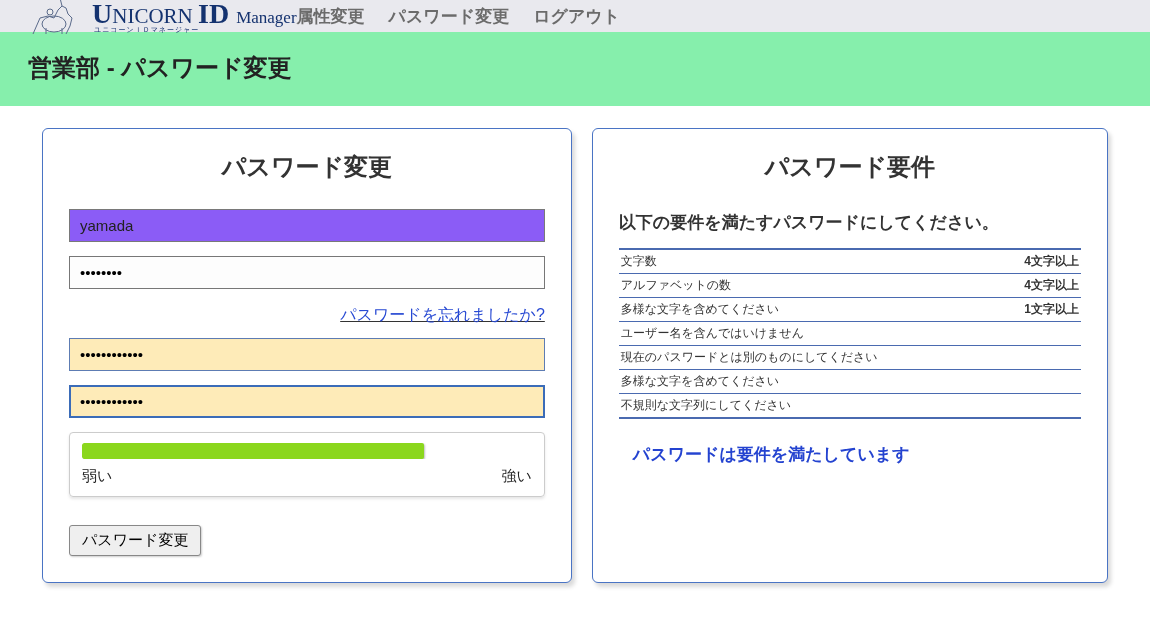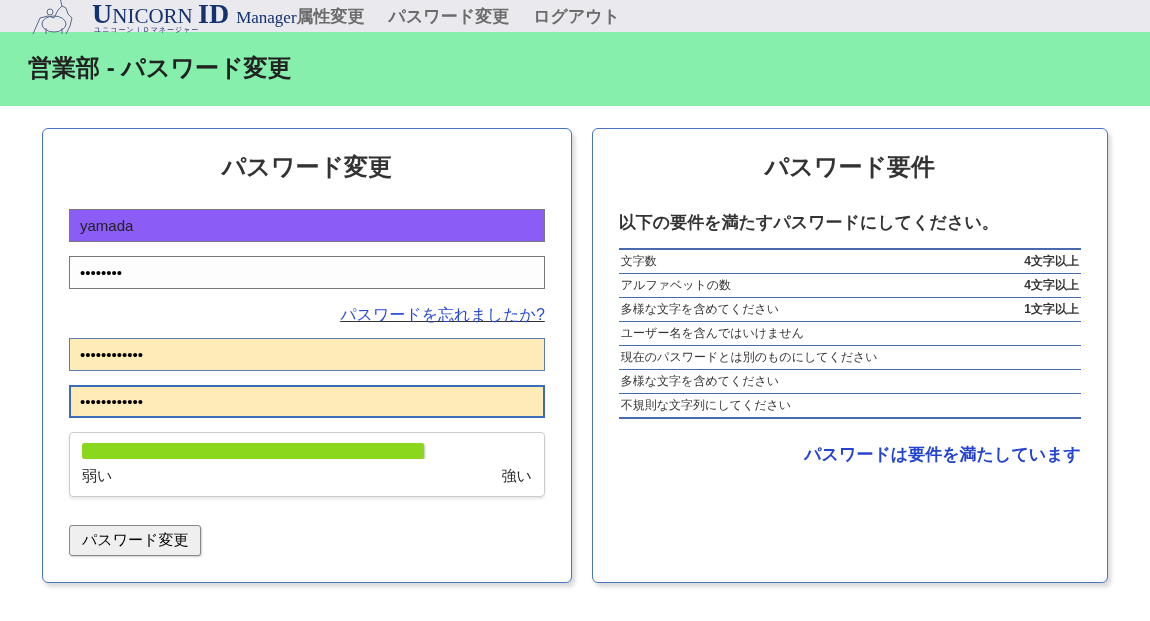--- a/index.html
+++ b/index.html
@@ -170,21 +170,20 @@
       font-size: 12px;
     }
     .req-row:last-child { border-bottom: none; }
     .req-val { font-weight: 700; }
     .req-status {
       color: #2443d0;
       font-size: 17px;
       font-weight: 700;
       margin-top: 24px;
       padding-left: 14px;
-      text-align: right;
     }
   </style>
 </head>
 <body>
 
 <div class="header-bar">
   <div class="logo">
     <svg width="60" height="40" viewBox="0 0 60 40">
       <g stroke="#5a6a8a" stroke-width="1" fill="none">
         <path d="M5 38 L12 22 L20 20 L26 22 L30 14 L34 10 L38 12 L40 18 L44 22 L42 30 L38 38"></path>

